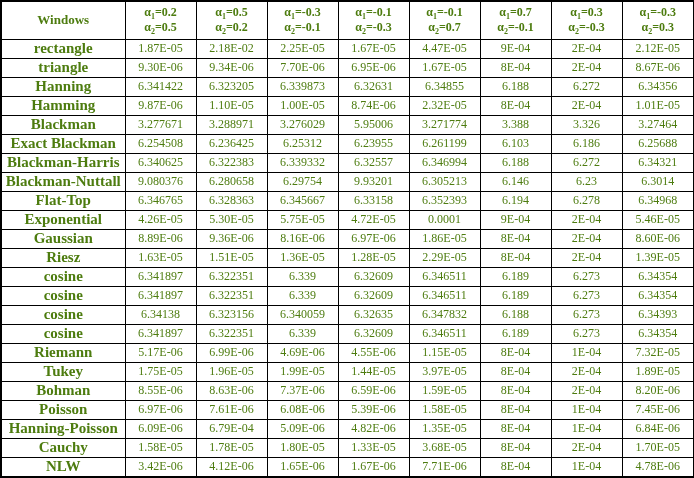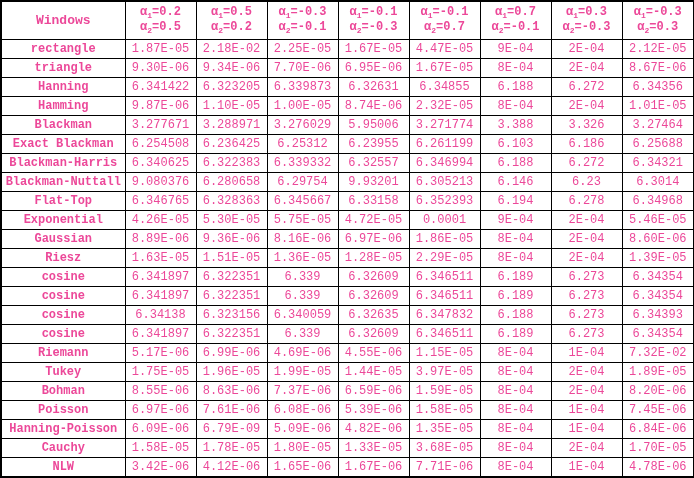--- a/index.html
+++ b/index.html
@@ -13,22 +13,22 @@
     width: 694px;
     height: 478px;
     box-sizing: border-box;
     background: #ffffff;
   }
   table#windows-table {
     width: 694px;
     height: 478px;
     border-collapse: collapse;
     table-layout: fixed;
-    font-family: Liberation Mono, monospace;
-    color: #ec4899;
+    font-family: Liberation Serif, serif;
+    color: #4d7c0f;
     background: #ffffff;
   }
   table#windows-table th,
   table#windows-table td {
     border: 1px solid #000000;
     text-align: center;
     vertical-align: middle;
     padding: 0 1px;
     overflow: hidden;
     white-space: nowrap;
@@ -45,21 +45,21 @@
   th.alpha-header {
     font-size: 12px;
     font-weight: bold;
     line-height: 1.25;
   }
   th.alpha-header sub {
     font-size: 8px;
     line-height: 0;
   }
   tbody th.row-label {
-    font-size: 12px;
+    font-size: 15px;
     font-weight: bold;
   }
   tbody td.value-cell {
     font-size: 12px;
     font-weight: normal;
   }
 </style>
 </head>
 <body>
 
@@ -270,21 +270,21 @@
         </tr>
         <tr>
           <th class="row-label">Riemann</th>
           <td class="value-cell">5.17E-06</td>
           <td class="value-cell">6.99E-06</td>
           <td class="value-cell">4.69E-06</td>
           <td class="value-cell">4.55E-06</td>
           <td class="value-cell">1.15E-05</td>
           <td class="value-cell">8E-04</td>
           <td class="value-cell">1E-04</td>
-          <td class="value-cell">7.32E-02</td>
+          <td class="value-cell">7.32E-05</td>
         </tr>
         <tr>
           <th class="row-label">Tukey</th>
           <td class="value-cell">1.75E-05</td>
           <td class="value-cell">1.96E-05</td>
           <td class="value-cell">1.99E-05</td>
           <td class="value-cell">1.44E-05</td>
           <td class="value-cell">3.97E-05</td>
           <td class="value-cell">8E-04</td>
           <td class="value-cell">2E-04</td>
@@ -308,21 +308,21 @@
           <td class="value-cell">6.08E-06</td>
           <td class="value-cell">5.39E-06</td>
           <td class="value-cell">1.58E-05</td>
           <td class="value-cell">8E-04</td>
           <td class="value-cell">1E-04</td>
           <td class="value-cell">7.45E-06</td>
         </tr>
         <tr>
           <th class="row-label">Hanning-Poisson</th>
           <td class="value-cell">6.09E-06</td>
-          <td class="value-cell">6.79E-09</td>
+          <td class="value-cell">6.79E-04</td>
           <td class="value-cell">5.09E-06</td>
           <td class="value-cell">4.82E-06</td>
           <td class="value-cell">1.35E-05</td>
           <td class="value-cell">8E-04</td>
           <td class="value-cell">1E-04</td>
           <td class="value-cell">6.84E-06</td>
         </tr>
         <tr>
           <th class="row-label">Cauchy</th>
           <td class="value-cell">1.58E-05</td>

